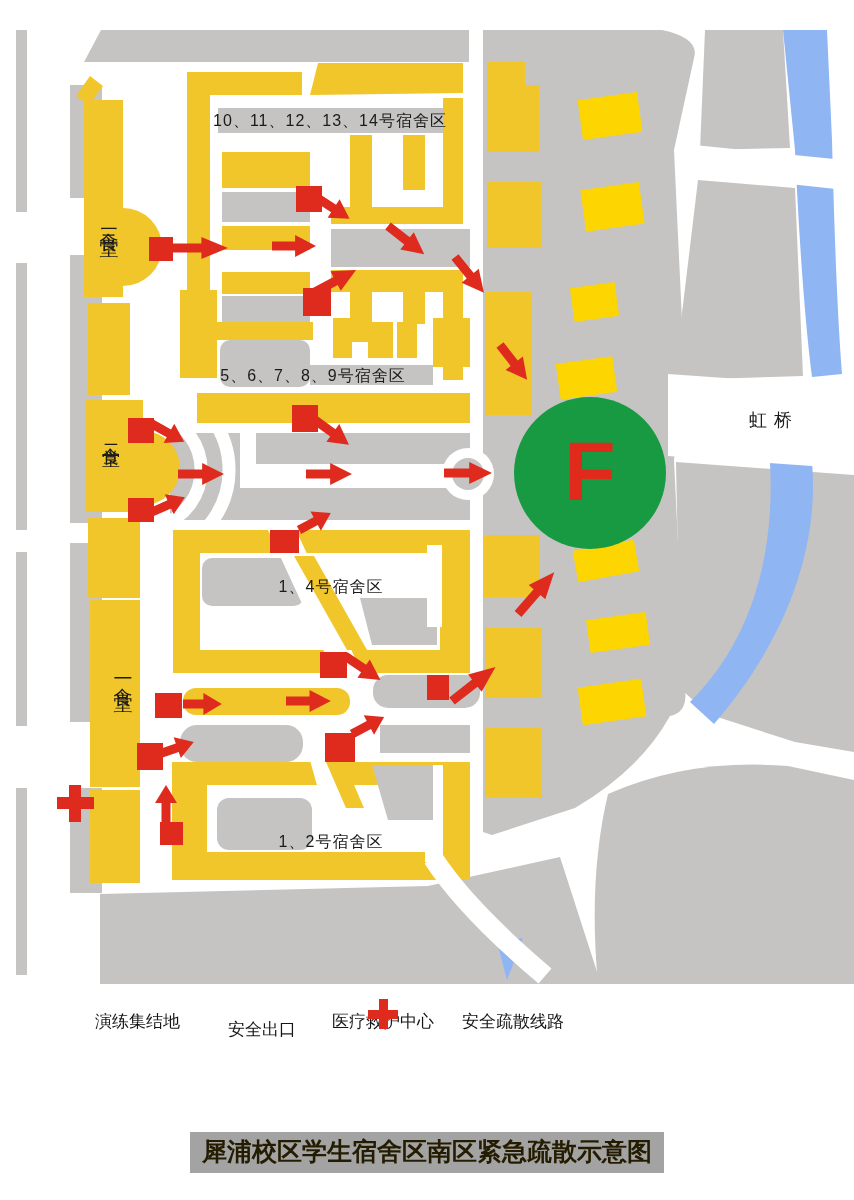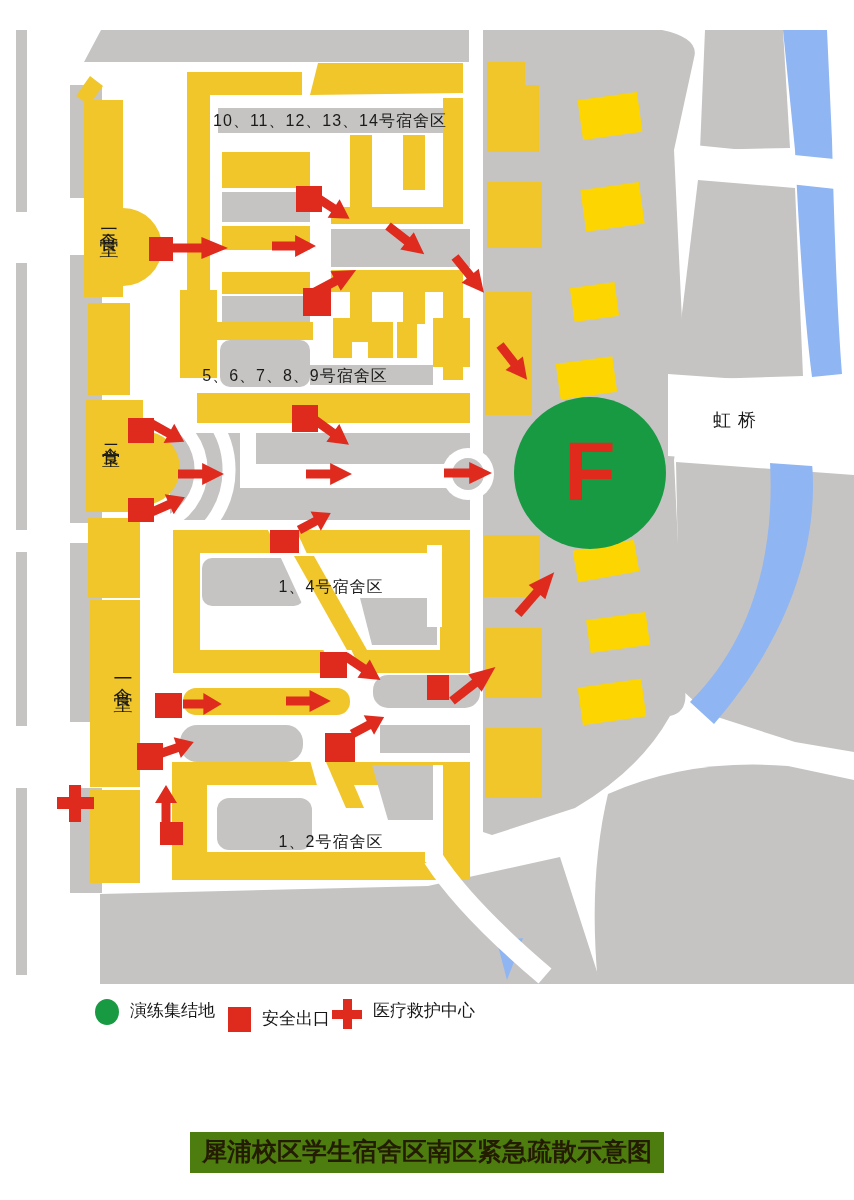--- a/index.html
+++ b/index.html
@@ -6,29 +6,29 @@
   #page{position:relative;width:854px;height:1200px;background:#fff;overflow:hidden;
         font-family:Liberation Sans, sans-serif;}
   #mapsvg{position:absolute;left:0;top:0;}
   .maplabel{position:absolute;transform:translateX(-50%);font-size:16px;color:#1a1a1a;
             white-space:nowrap;letter-spacing:1px;}
   .vlabel{position:absolute;writing-mode:vertical-rl;text-orientation:upright;
           font-size:19px;color:#1a1a1a;letter-spacing:5px;}
   #bridge-label{font-size:18px;letter-spacing:7px;}
   #f-label{position:absolute;left:590px;top:471px;transform:translate(-50%,-50%);
            font-size:84px;font-weight:bold;color:#e02a1c;line-height:1;}
-  .legend-item{position:absolute;top:999px;height:30px;display:flex;align-items:flex-start;gap:11px;}
+  .legend-item{position:absolute;top:999px;height:30px;display:flex;align-items:center;gap:11px;flex-direction:column;}
   .legend-label{font-size:17px;color:#151515;}
   .lg-circle{width:24px;height:26px;border-radius:50%;background:#189a43;}
   .lg-square{width:23px;height:25px;background:#df2b1e;}
   .lg-cross{position:relative;width:30px;height:30px;}
   .lg-cross::before{content:"";position:absolute;left:10.5px;top:0;width:9px;height:30px;background:#df2b1e;}
   .lg-cross::after{content:"";position:absolute;left:0;top:10.5px;width:30px;height:9px;background:#df2b1e;}
   #title-band{position:absolute;top:1132px;left:50%;transform:translateX(-50%);
-              background:#4d7c0f;padding:3px 12px 5px 12px;font-size:25px;font-weight:bold;
+              background:#a3a3a3;padding:3px 12px 5px 12px;font-size:25px;font-weight:bold;
               color:#241c00;white-space:nowrap;}
 </style>
 </head>
 <body>
 
 <div id="page">
 
 <svg id="mapsvg" width="854" height="985" viewBox="0 0 854 985">
   <defs>
     <path id="arrow" d="M0,-4.5 L21,-4.5 L21,-11 L40,0 L21,11 L21,4.5 L0,4.5 Z"></path>
@@ -235,37 +235,43 @@
     <use href="#arrow" transform="translate(183,704) scale(0.97,1)"></use>
     <use href="#arrow" transform="translate(286,701) scale(1.12,1)"></use>
     <use href="#arrow" transform="translate(452,701) rotate(-38) scale(1.38,1)"></use>
     <use href="#arrow" transform="translate(159,754) rotate(-19) scale(0.92,1)"></use>
     <use href="#arrow" transform="translate(166,823) rotate(-90) scale(0.95,1)"></use>
     <use href="#arrow" transform="translate(352,734) rotate(-28) scale(0.91,1)"></use>
   </g>
 </svg>
 
 <div class="maplabel" style="left:330px;top:111px;">10、11、12、13、14号宿舍区</div>
-<div class="maplabel" style="left:295px;top:366px;">5、6、7、8、9号宿舍区</div>
+<div class="maplabel" style="left:313px;top:366px;">5、6、7、8、9号宿舍区</div>
 <div class="maplabel" style="left:331px;top:577px;">1、4号宿舍区</div>
 <div class="maplabel" style="left:331px;top:832px;">1、2号宿舍区</div>
-<div class="maplabel" id="bridge-label" style="left:738px;top:408px;">虹桥</div>
+<div class="maplabel" id="bridge-label" style="left:774px;top:408px;">虹桥</div>
 <div class="vlabel" style="left:96px;top:213px;">三食堂</div>
 <div class="vlabel" style="left:99px;top:431px;font-size:18px;letter-spacing:2px;">二食堂</div>
 <div class="vlabel" style="left:110px;top:668px;">一食堂</div>
 <div id="f-label">F</div>
 
 <div class="legend-item" style="left:95px;">
   <span class="lg-circle"></span>
   <span class="legend-label">演练集结地</span>
 </div>
 <div class="legend-item" style="left:228px;margin-top:8px;">
   <span class="lg-square"></span>
   <span class="legend-label">安全出口</span>
 </div>
 <div class="legend-item" style="left:332px;">
   <span class="lg-cross"></span>
   <span class="legend-label">医疗救护中心</span>
 </div>
+<div class="legend-item" style="left:462px;">
+  <svg width="40" height="22" viewBox="0 0 40 22">
+    <path d="M0,6.5 L21,6.5 L21,0 L40,11 L21,22 L21,15.5 L0,15.5 Z" fill="#df2b1e"></path>
+  </svg>
+  <span class="legend-label">安全疏散线路</span>
+</div>
 
 <div id="title-band">犀浦校区学生宿舍区南区紧急疏散示意图</div>
 
 </div>
 
 </body></html>

